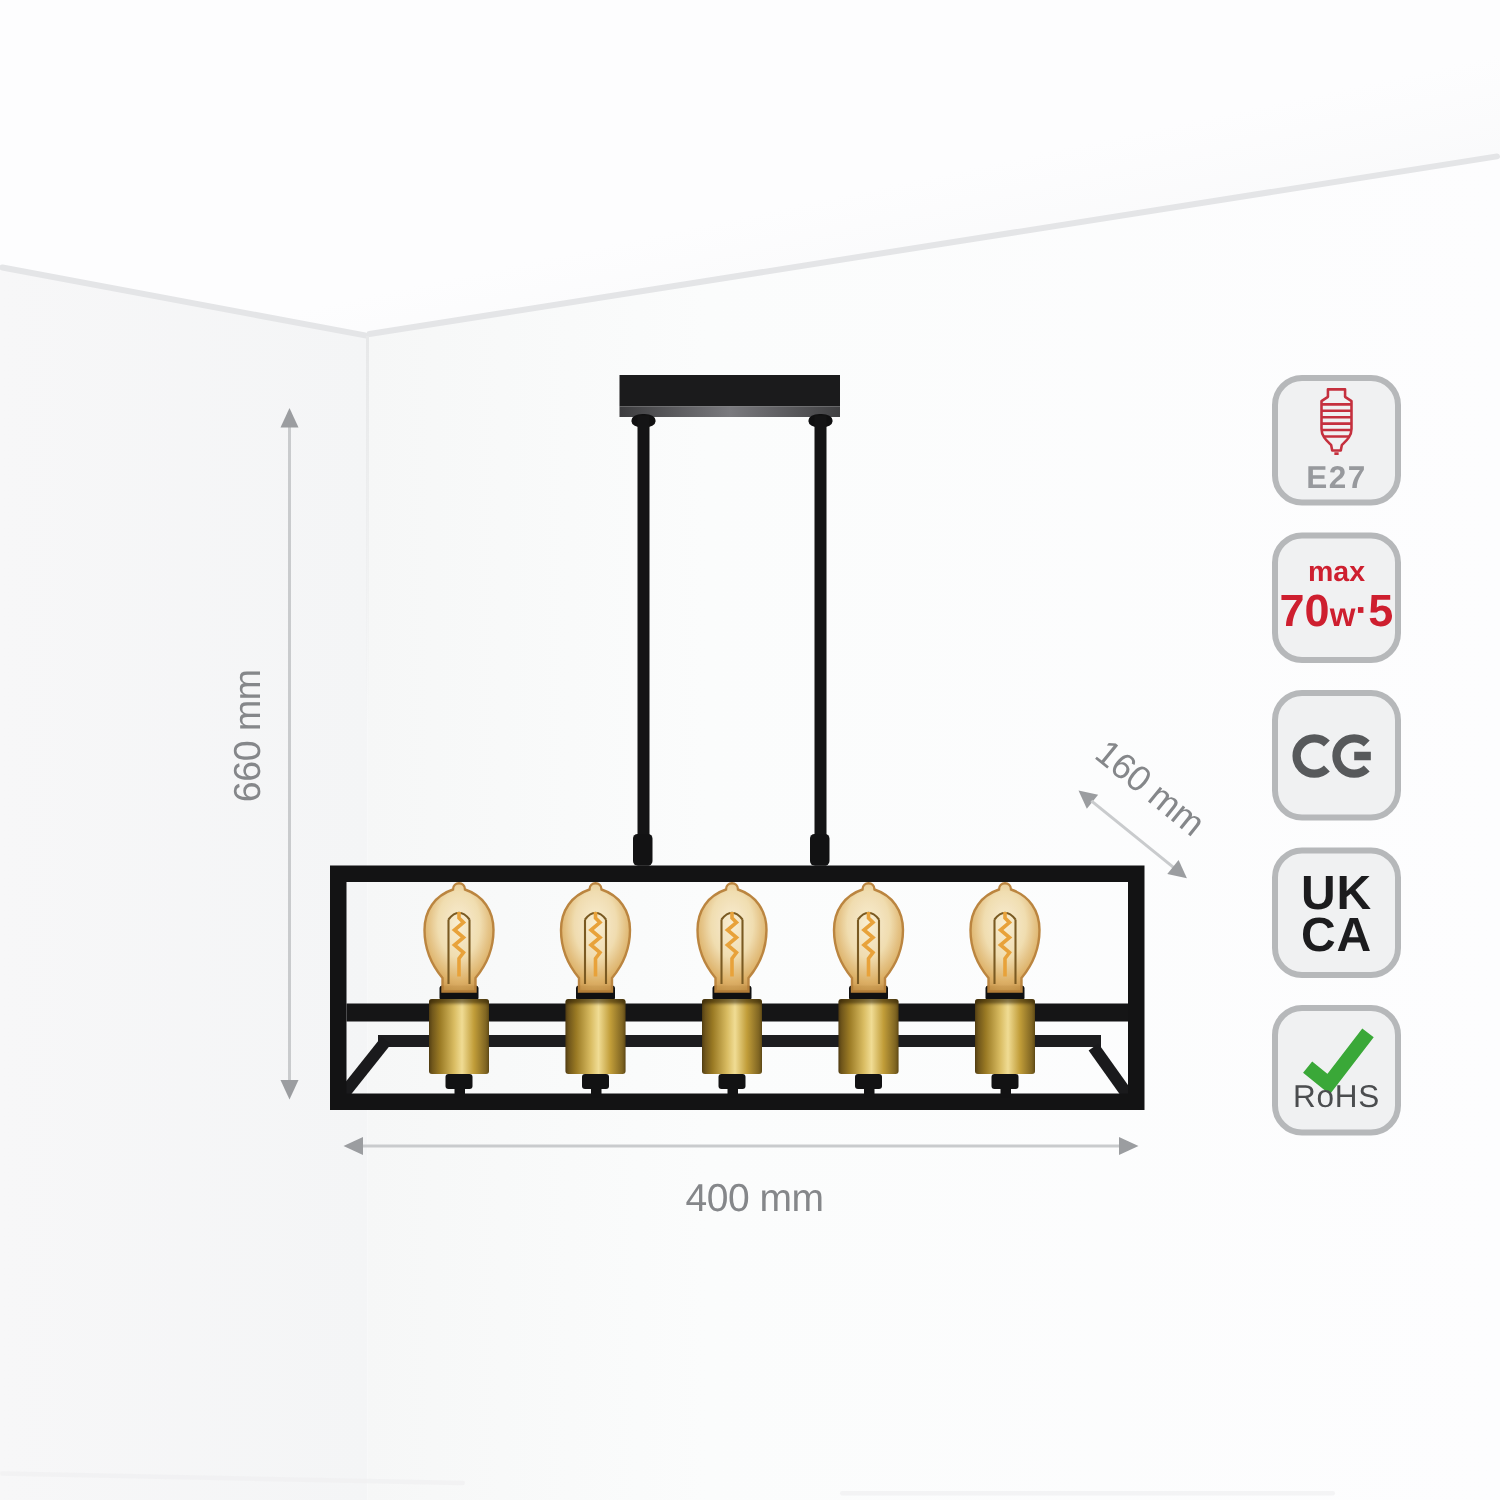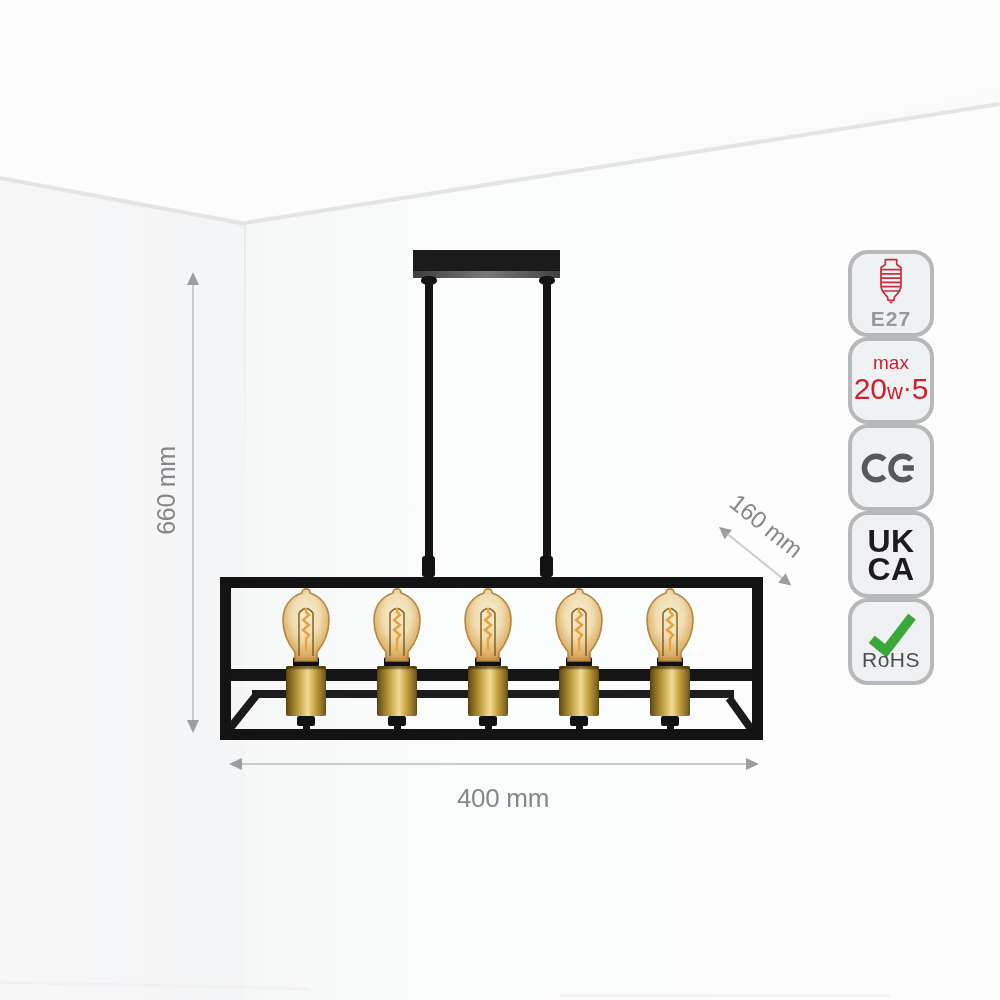--- a/index.html
+++ b/index.html
@@ -61,25 +61,25 @@
   .d-line{position:absolute;left:11px;top:6px;width:71px;height:2px;background:#c9cbcd;}
   .d-ah-l{position:absolute;left:0;top:1px;width:0;height:0;border-top:6px solid transparent;border-bottom:6px solid transparent;border-right:12px solid #9b9da0;}
   .d-ah-r{position:absolute;right:0;top:1px;width:0;height:0;border-top:6px solid transparent;border-bottom:6px solid transparent;border-left:12px solid #9b9da0;}
 
   .t-canopy{left:386px;top:213px;width:200px;}
   .t-height{left:103px;top:476px;width:126px;transform:rotate(-90deg);}
   .t-width{left:396px;top:783px;width:214px;font-size:26px;}
   .t-depth{left:714px;top:512px;width:104px;font-size:24px;transform:rotate(39deg);}
 
   
-  .badges{left:848px;top:250px;width:86px;display:flex;flex-direction:column;z-index:9;}
+  .badges{left:848px;top:250px;width:86px;display:flex;flex-direction:column;gap:18px;z-index:9;}
   .badge{height:87px;border-radius:20px;border:4px solid #b6b8ba;background:#f0f1f2;
     display:flex;flex-direction:column;align-items:center;justify-content:center;overflow:hidden;}
   .e27-label{color:#97999d;font-weight:bold;font-size:21px;letter-spacing:1px;margin-top:1px;}
-  .maxw{color:#ce1f2f;font-weight:normal;}
+  .maxw{color:#ce1f2f;font-weight:bold;}
   .maxw .l1{font-size:19px;line-height:20px;text-align:center;}
   .maxw .l2{font-size:30px;line-height:32px;white-space:nowrap;}
   .maxw .unit{font-size:22px;}
   .maxw .dot{font-size:26px;position:relative;top:-2px;}
   .rohs-label{color:#4b4d4f;font-size:21px;line-height:20px;margin-top:-7px;letter-spacing:0.5px;}
   .ukca{color:#1c1c1e;font-weight:bold;font-size:32px;line-height:28px;letter-spacing:0.5px;text-align:center;}
 </style>
 </head>
 <body>
 
@@ -194,21 +194,21 @@
           <path d="M20,3 H36 V10 L42,14 V40 C42,47 37,51 33,55 L32,60 H24 L23,55 C19,51 14,47 14,40 V14 L20,10 Z"></path>
           <path d="M14,17 H42 M14,23 H42 M14,29 H42 M14,35 H42 M14,41 H42 M16,47 H40"></path>
           <path d="M26,63 h4"></path>
         </g>
       </svg>
       <div class="e27-label">E27</div>
     </div>
 
     <div class="badge maxw">
       <div class="l1">max</div>
-      <div class="l2"><span>20</span><span class="unit">w</span><span class="dot">·</span><span>5</span></div>
+      <div class="l2"><span>70</span><span class="unit">w</span><span class="dot">·</span><span>5</span></div>
     </div>
 
     <div class="badge" aria-label="CE">
       <svg width="62" height="38" viewBox="0 0 84 50">
         <g fill="none" stroke="#57595b" stroke-width="7.5">
           <path d="M33.3,13.7 A16,16 0 1 0 33.3,36.3"></path>
           <path d="M69.3,13.7 A16,16 0 1 0 69.3,36.3"></path>
           <path d="M58,25 H73"></path>
         </g>
       </svg>

